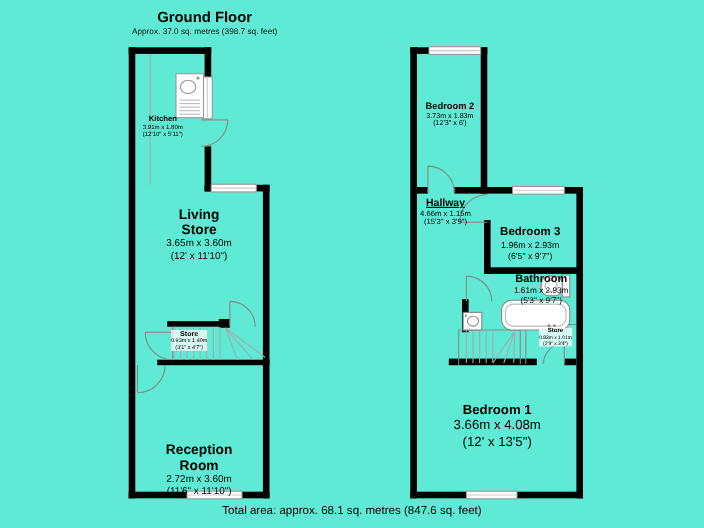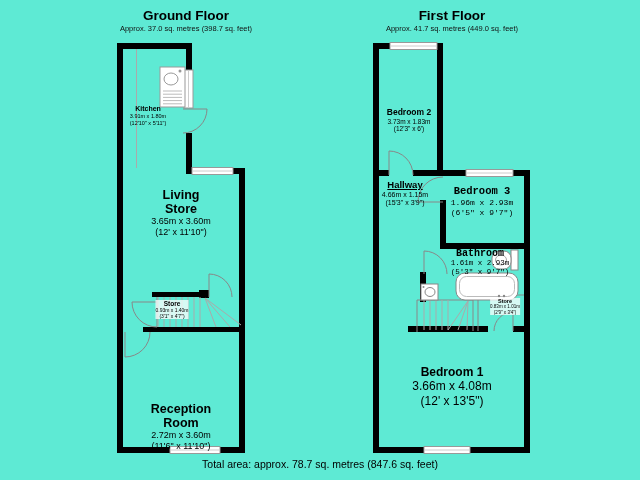--- a/index.html
+++ b/index.html
@@ -14,21 +14,21 @@
   .room-label { position:absolute; transform:translateX(-50%); text-align:center; }
   .room-name { font-weight:bold; line-height:1.12; }
   .room-dim { line-height:1.22; white-space:nowrap; }
   .lbl-kitchen .room-name { font-size:7px; }   .lbl-kitchen .room-dim { font-size:5.5px; }
   .lbl-living { width:70px; }
   .lbl-living .room-name { font-size:12.5px; } .lbl-living .room-dim { font-size:9px; }
   .lbl-store-g { background:rgba(255,255,255,.75); }
   .lbl-store-g .room-name { font-size:6.5px; } .lbl-store-g .room-dim { font-size:5px; }
   .lbl-reception { width:72px; }
   .lbl-reception .room-name { font-size:12.5px;margin-top:40px; } .lbl-reception .room-dim { font-size:9px; }
-  .lbl-bed2 .room-name { font-size:8.5px;margin-top:16px; }    .lbl-bed2 .room-dim { font-size:6.5px; }
+  .lbl-bed2 .room-name { font-size:8.5px; }    .lbl-bed2 .room-dim { font-size:6.5px; }
   .lbl-hallway .room-name { font-size:9.5px;text-decoration:underline; } .lbl-hallway .room-dim { font-size:7px; }
   .lbl-bed3 .room-name { font-size:10.5px; }   .lbl-bed3 .room-dim { font-size:8px; }
   .lbl-bath .room-name { font-size:10px; }     .lbl-bath .room-dim { font-size:7.5px; }
   .lbl-store-f { background:rgba(255,255,255,.75); }
   .lbl-store-f .room-name { font-size:5.5px; } .lbl-store-f .room-dim { font-size:4.5px; }
   .lbl-bed1 .room-name { font-size:12px; }     .lbl-bed1 .room-dim { font-size:12px; }
   .footer { position:absolute; left:0; right:0; top:458px; text-align:center; font-size:10.5px; }
 </style>
 </head>
 <body>
@@ -189,24 +189,20 @@
         <ellipse cx="430" cy="292" rx="5" ry="4.5"></ellipse>
         <circle cx="423.5" cy="287" r="1" fill="#888" stroke="none"></circle>
       </g>
     </g>
   </svg>
 
   <div class="floor-header" style="left:186px; top:8px;">
     <div class="floor-title">Ground Floor</div>
     <div class="floor-subtitle">Approx. 37.0 sq. metres (398.7 sq. feet)</div>
   </div>
-  <div class="floor-header" style="left:452px; top:8px;">
-    <div class="floor-title">First Floor</div>
-    <div class="floor-subtitle">Approx. 41.7 sq. metres (449.0 sq. feet)</div>
-  </div>
 
   <div class="room-label lbl-kitchen" style="left:148px; top:105px;">
     <div class="room-name">Kitchen</div>
     <div class="room-dim">3.91m x 1.80m</div>
     <div class="room-dim">(12'10" x 5'11")</div>
   </div>
   <div class="room-label lbl-living" style="left:181px; top:188px;">
     <div class="room-name">Living Store</div>
     <div class="room-dim">3.65m x 3.60m</div>
     <div class="room-dim">(12' x 11'10")</div>
@@ -225,35 +221,35 @@
   <div class="room-label lbl-bed2" style="left:409px; top:92px;">
     <div class="room-name">Bedroom 2</div>
     <div class="room-dim">3.73m x 1.83m</div>
     <div class="room-dim">(12'3" x 6')</div>
   </div>
   <div class="room-label lbl-hallway" style="left:405px; top:180px;">
     <div class="room-name">Hallway</div>
     <div class="room-dim">4.66m x 1.15m</div>
     <div class="room-dim">(15'3" x 3'9")</div>
   </div>
-  <div class="room-label lbl-bed3" style="left:482px; top:186px;font-family:Liberation Mono, monospace;">
+  <div class="room-label lbl-bed3" style="left:482px; top:206px;">
     <div class="room-name">Bedroom 3</div>
     <div class="room-dim">1.96m x 2.93m</div>
     <div class="room-dim">(6'5" x 9'7")</div>
   </div>
-  <div class="room-label lbl-bath" style="left:480px; top:248px;font-family:Liberation Mono, monospace;">
+  <div class="room-label lbl-bath" style="left:492px; top:248px;">
     <div class="room-name">Bathroom</div>
     <div class="room-dim">1.61m x 2.93m</div>
     <div class="room-dim">(5'3" x 9'7")</div>
   </div>
   <div class="room-label lbl-store-f" style="left:505px; top:298px;">
     <div class="room-name">Store</div>
     <div class="room-dim">0.83m x 1.01m</div>
     <div class="room-dim">(2'9" x 3'4")</div>
   </div>
   <div class="room-label lbl-bed1" style="left:452px; top:366px;">
     <div class="room-name">Bedroom 1</div>
     <div class="room-dim">3.66m x 4.08m</div>
     <div class="room-dim">(12' x 13'5")</div>
   </div>
 
-  <div class="footer">Total area: approx. 78.7 sq. metres (847.6 sq. feet)</div>
+  <div class="footer">Total area: approx. 68.1 sq. metres (847.6 sq. feet)</div>
 </div>
 
 </body></html>

